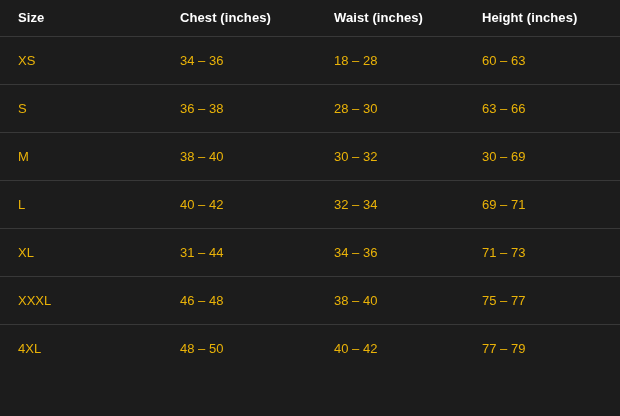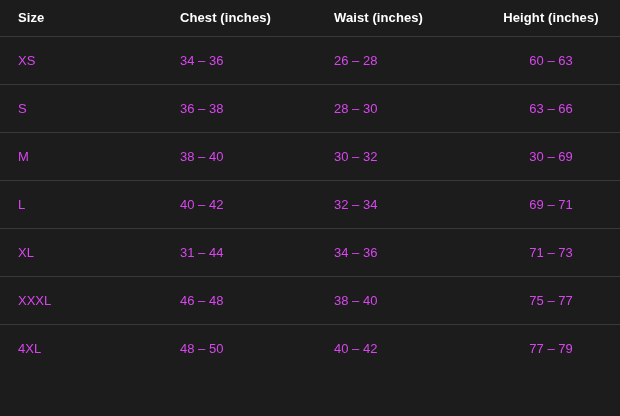--- a/index.html
+++ b/index.html
@@ -35,38 +35,37 @@
   }
   .size-table th {
     height: 36px;
     font-weight: bold;
     color: #ffffff;
     letter-spacing: 0.1px;
   }
   .size-table td {
     height: 47px;
     font-weight: normal;
-    color: #d946ef;
+    color: #eab308;
   }
   .size-table tr:last-child td {
     border-bottom: none;
   }
   .size-table td.col-chest,
   .size-table th.col-chest {
     padding-left: 20px;
   }
   .size-table td.col-waist,
   .size-table th.col-waist {
     padding-left: 14px;
     margin-top: 28px;
   }
   .size-table td.col-height,
   .size-table th.col-height {
     padding-left: 12px;
-    text-align: center;
   }
 </style>
 </head>
 <body>
 
 <table class="size-table">
   <colgroup>
     <col class="c-size">
     <col class="c-chest">
     <col class="c-waist">
@@ -77,21 +76,21 @@
       <th class="col-size">Size</th>
       <th class="col-chest">Chest (inches)</th>
       <th class="col-waist">Waist (inches)</th>
       <th class="col-height">Height (inches)</th>
     </tr>
   </thead>
   <tbody>
     <tr>
       <td class="col-size">XS</td>
       <td class="col-chest">34 – 36</td>
-      <td class="col-waist">26 – 28</td>
+      <td class="col-waist">18 – 28</td>
       <td class="col-height">60 – 63</td>
     </tr>
     <tr>
       <td class="col-size">S</td>
       <td class="col-chest">36 – 38</td>
       <td class="col-waist">28 – 30</td>
       <td class="col-height">63 – 66</td>
     </tr>
     <tr>
       <td class="col-size">M</td>

